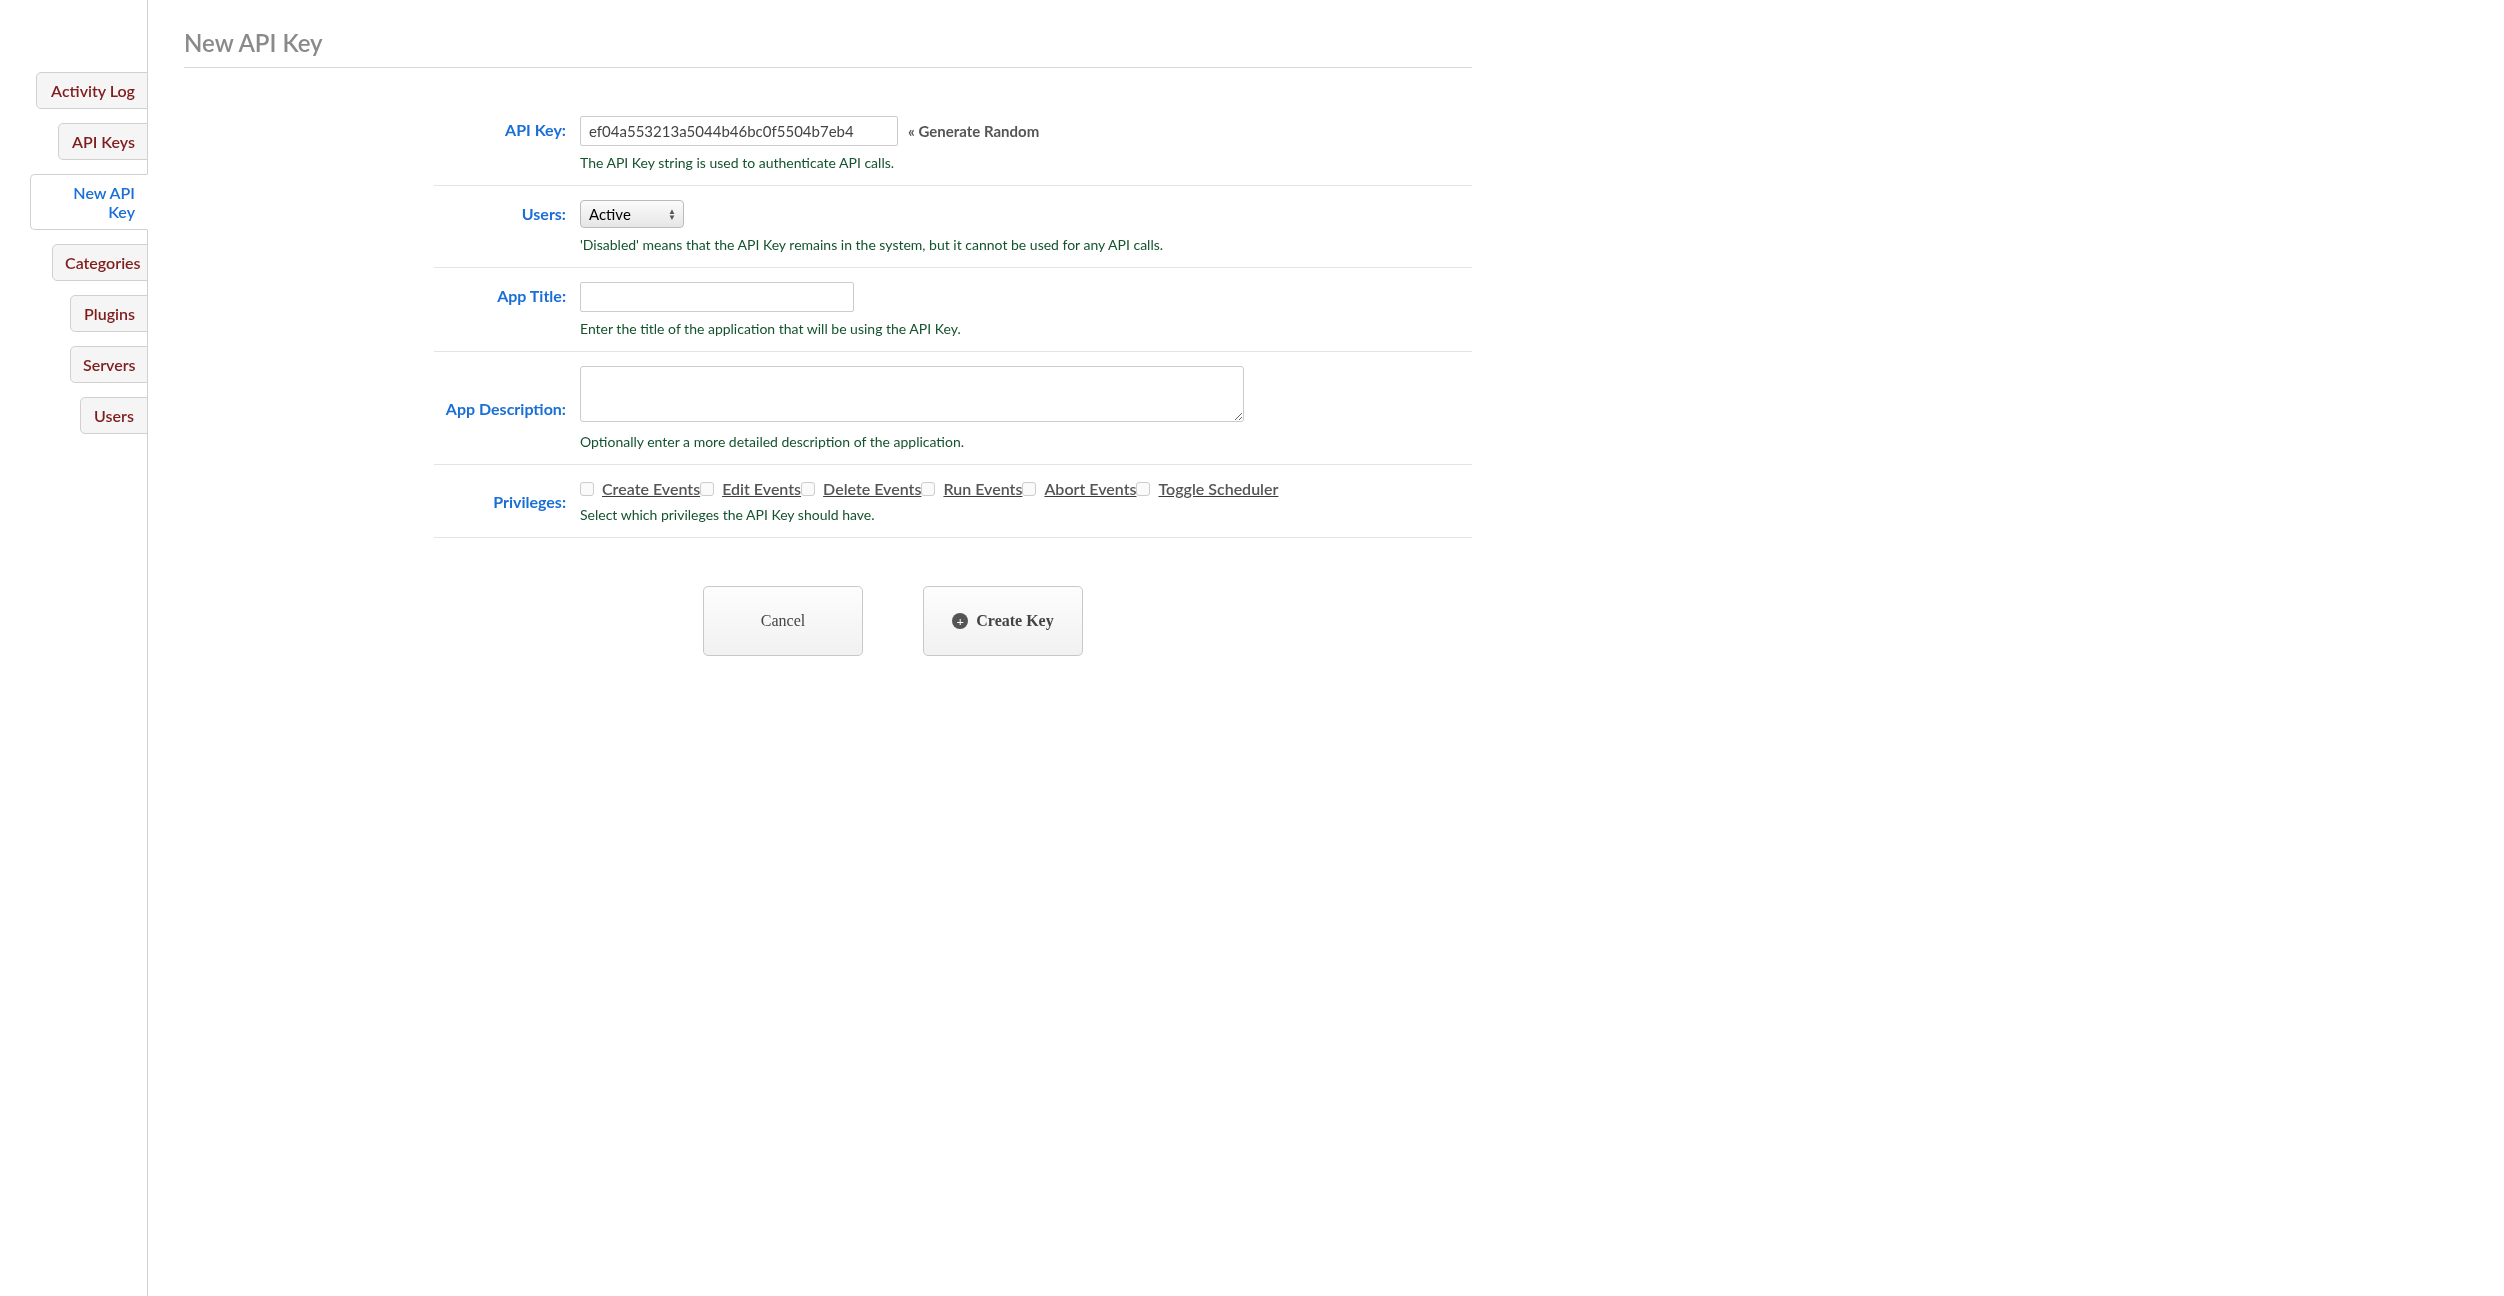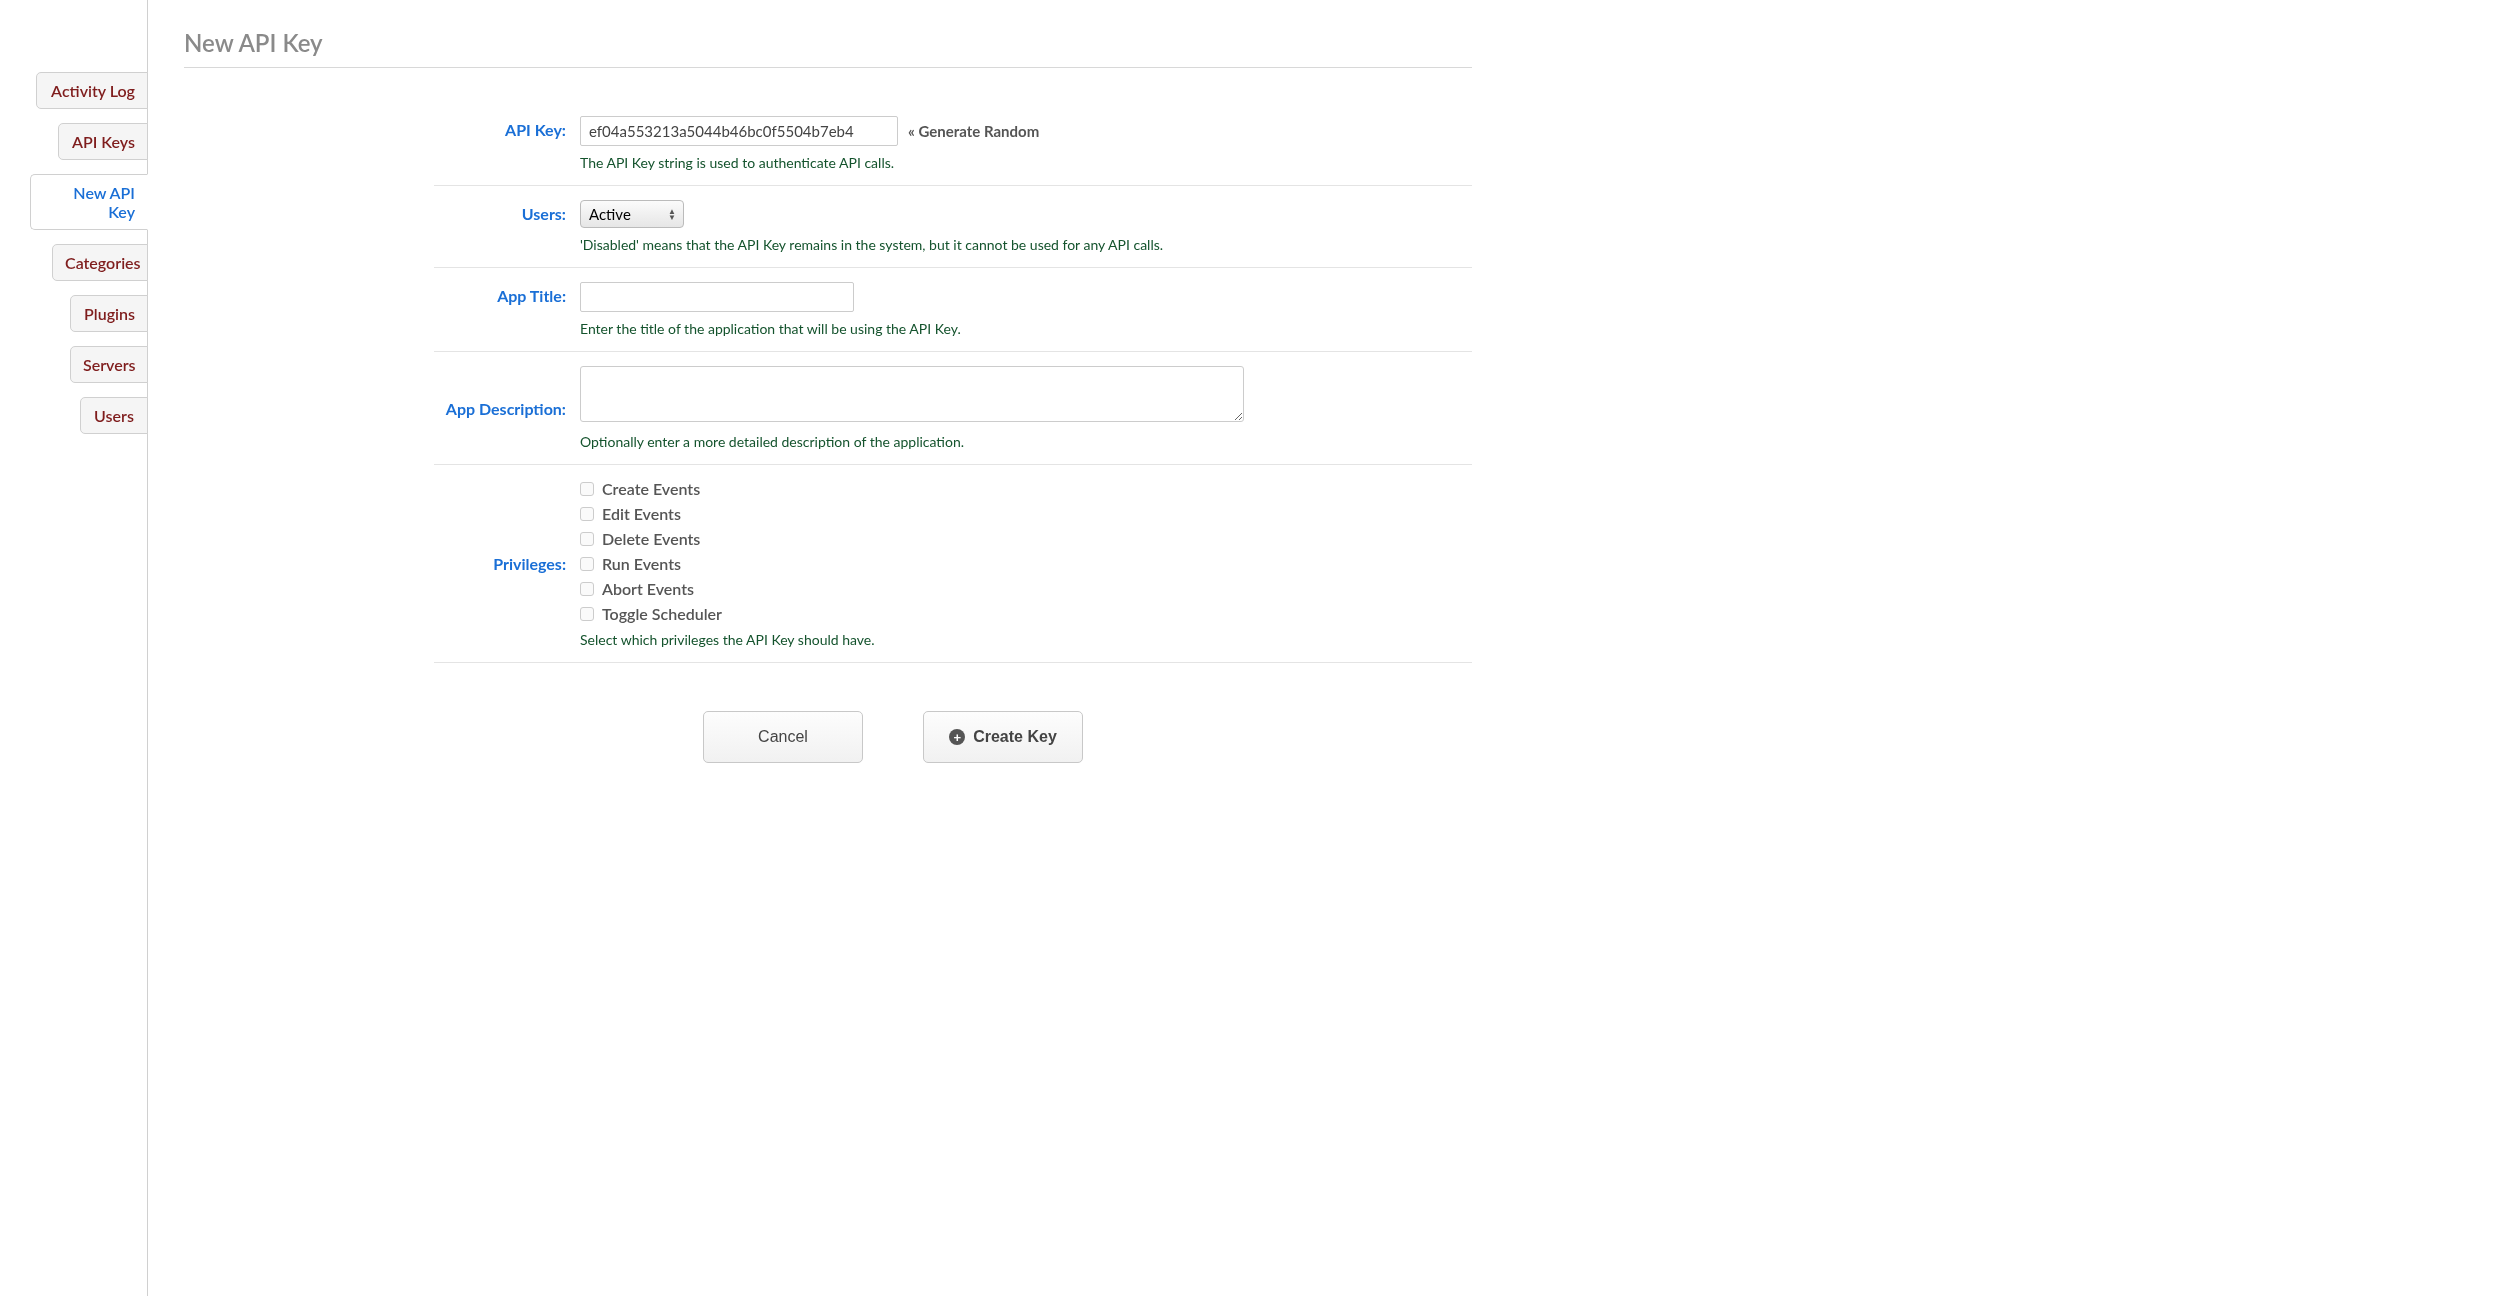--- a/index.html
+++ b/index.html
@@ -189,22 +189,22 @@
     }
     
     .help-text {
       color: #14532d;
       font-size: 14px;
       margin-top: 8px;
     }
     
     .priv-list {
       display: flex;
-      flex-direction: column;
-      gap: 6px;
+      flex-direction: row;
+      text-decoration: underline;
     }
     
     .priv-item {
       display: flex;
       align-items: center;
       gap: 8px;
       color: #555;
       font-weight: 600;
       font-size: 16px;
     }
@@ -221,34 +221,34 @@
     
     .button-row {
       display: flex;
       gap: 60px;
       justify-content: center;
       margin-top: 48px;
       margin-left: -120px;
     }
     
     .btn {
-      padding: 16px 0;
+      padding: 25px 0;
       width: 160px;
       border: 1px solid #c8c8c8;
       border-radius: 5px;
       background: linear-gradient(#fdfdfd, #f1f1f1);
       font-size: 16px;
       font-weight: 500;
       color: #444;
       cursor: pointer;
       display: inline-flex;
       align-items: center;
       justify-content: center;
       gap: 8px;
-      font-family: Liberation Sans, sans-serif;
+      font-family: Liberation Serif, serif;
     }
     
     .btn-primary {
       font-weight: 600;
     }
     
     .plus-circle-icon {
       display: inline-flex;
       width: 16px;
       height: 16px;

